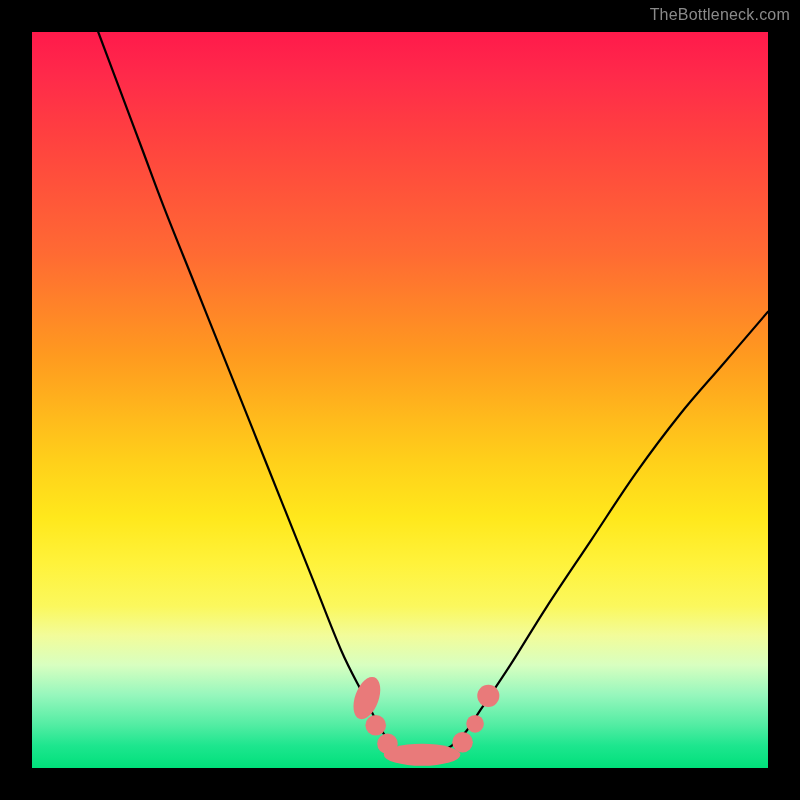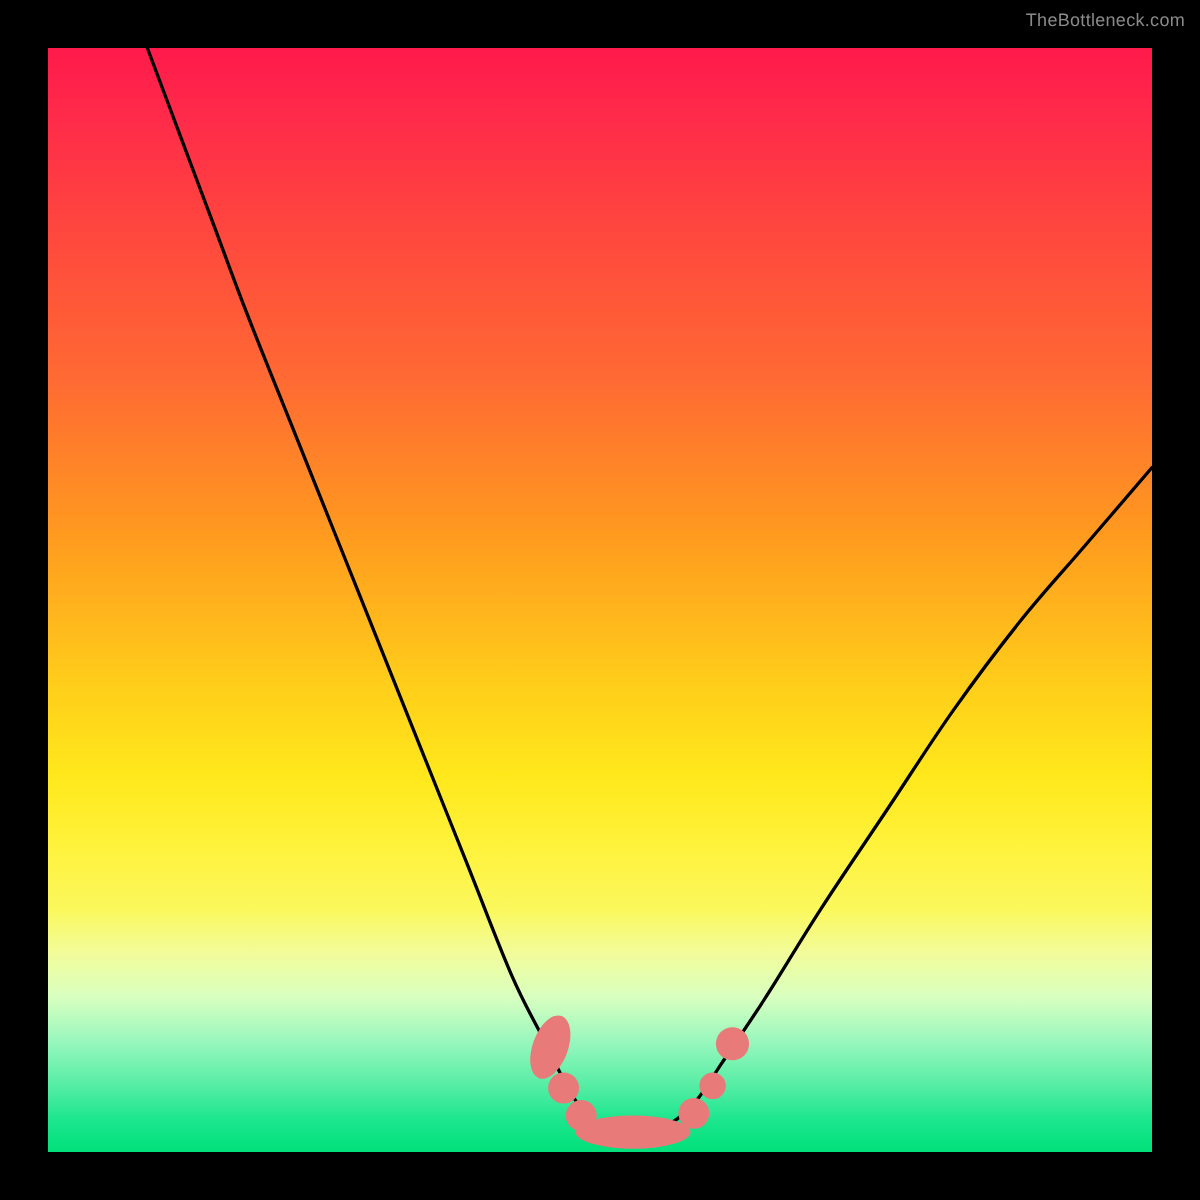--- a/index.html
+++ b/index.html
@@ -41,21 +41,21 @@
       #55eda4 94%,
       #1de68e 97%,
       #00e07a 100%
     );
   }
   .watermark {
     position: absolute;
     top: 6px;
     right: 10px;
     color: #8a8a8a;
-    font-size: 12px;
+    font-size: 16px;
     font-weight: 500;
     letter-spacing: 0.2px;
     user-select: none;
   }
   svg.curve {
     position: absolute;
     top: 0;
     left: 0;
     width: 736px;
     height: 736px;

